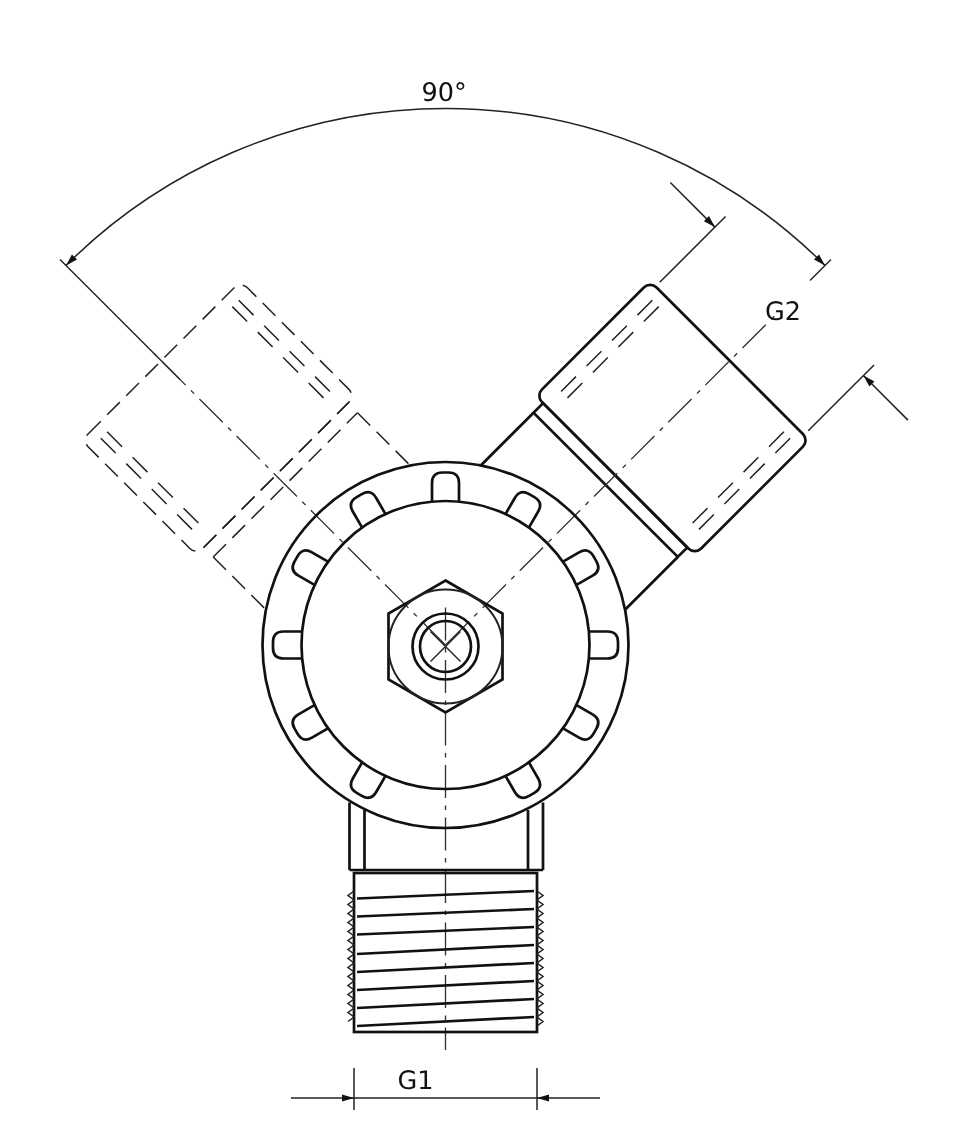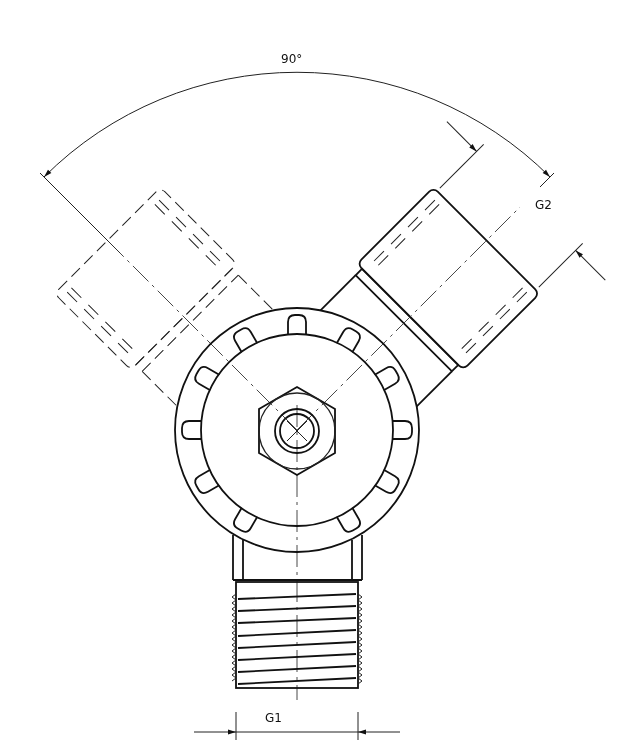--- a/index.html
+++ b/index.html
@@ -1,18 +1,18 @@
 <!DOCTYPE html>
 <html><head>
 <meta charset="utf-8">
 <style>
   html,body{margin:0;padding:0;background:#fff;}
   body{width:640px;height:747px;position:relative;overflow:hidden;font-family:"DejaVu Sans",sans-serif;}
   svg{position:absolute;left:0;top:0;}
-  .lbl{position:absolute;font-family:"DejaVu Sans",sans-serif;font-size:12px;color:#111;}
+  .lbl{position:absolute;font-family:"DejaVu Sans",sans-serif;font-size:17px;color:#111;}
   .thick{stroke:#111;stroke-width:1.8;fill:none;}
   .thin{stroke:#222;stroke-width:1;fill:none;}
   .dash{stroke:#222;stroke-width:1;fill:none;stroke-dasharray:12 6;}
   .center{stroke:#333;stroke-width:0.9;fill:none;stroke-dasharray:22 5 3 5;}
 </style>
 </head>
 <body>
 
 <svg width="640" height="747" viewBox="0 0 640 747">
   <defs>
@@ -136,14 +136,14 @@
   <g>
     <line class="thin" x1="236" y1="712" x2="236" y2="740"></line>
     <line class="thin" x1="358" y1="712" x2="358" y2="740"></line>
     <line class="thin" x1="194" y1="732" x2="236" y2="732" marker-end="url(#arr)"></line>
     <line class="thin" x1="236" y1="732" x2="358" y2="732"></line>
     <line class="thin" x1="400" y1="732" x2="358" y2="732" marker-end="url(#arr)"></line>
   </g>
 </svg>
 
 <div class="lbl" style="left:281px;top:52px;">90°</div>
-<div class="lbl" style="left:535px;top:198px;">G2</div>
+<div class="lbl" style="left:510px;top:198px;">G2</div>
 <div class="lbl" style="left:265px;top:711px;">G1</div>
 
 </body></html>

